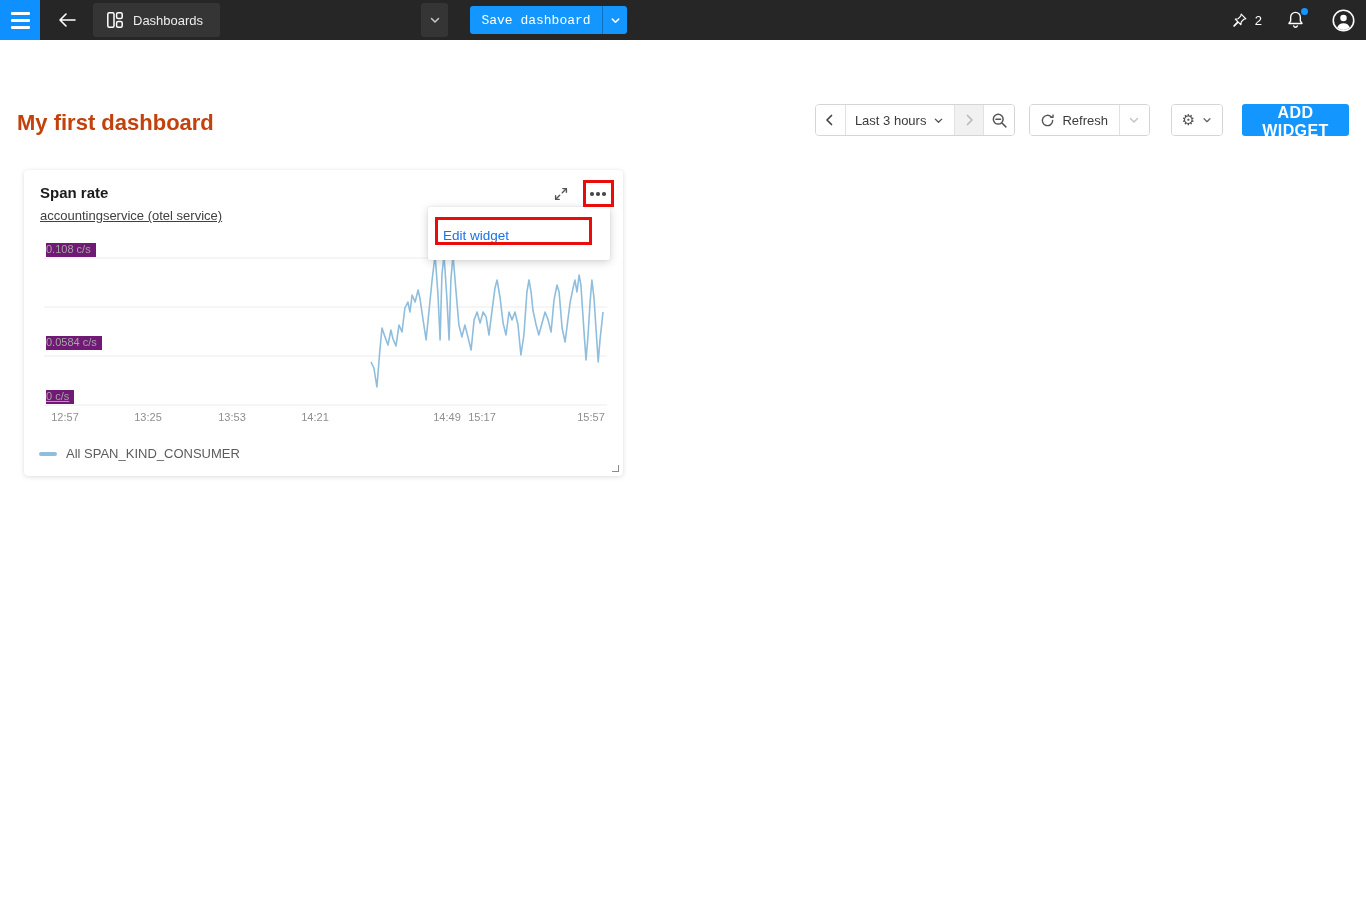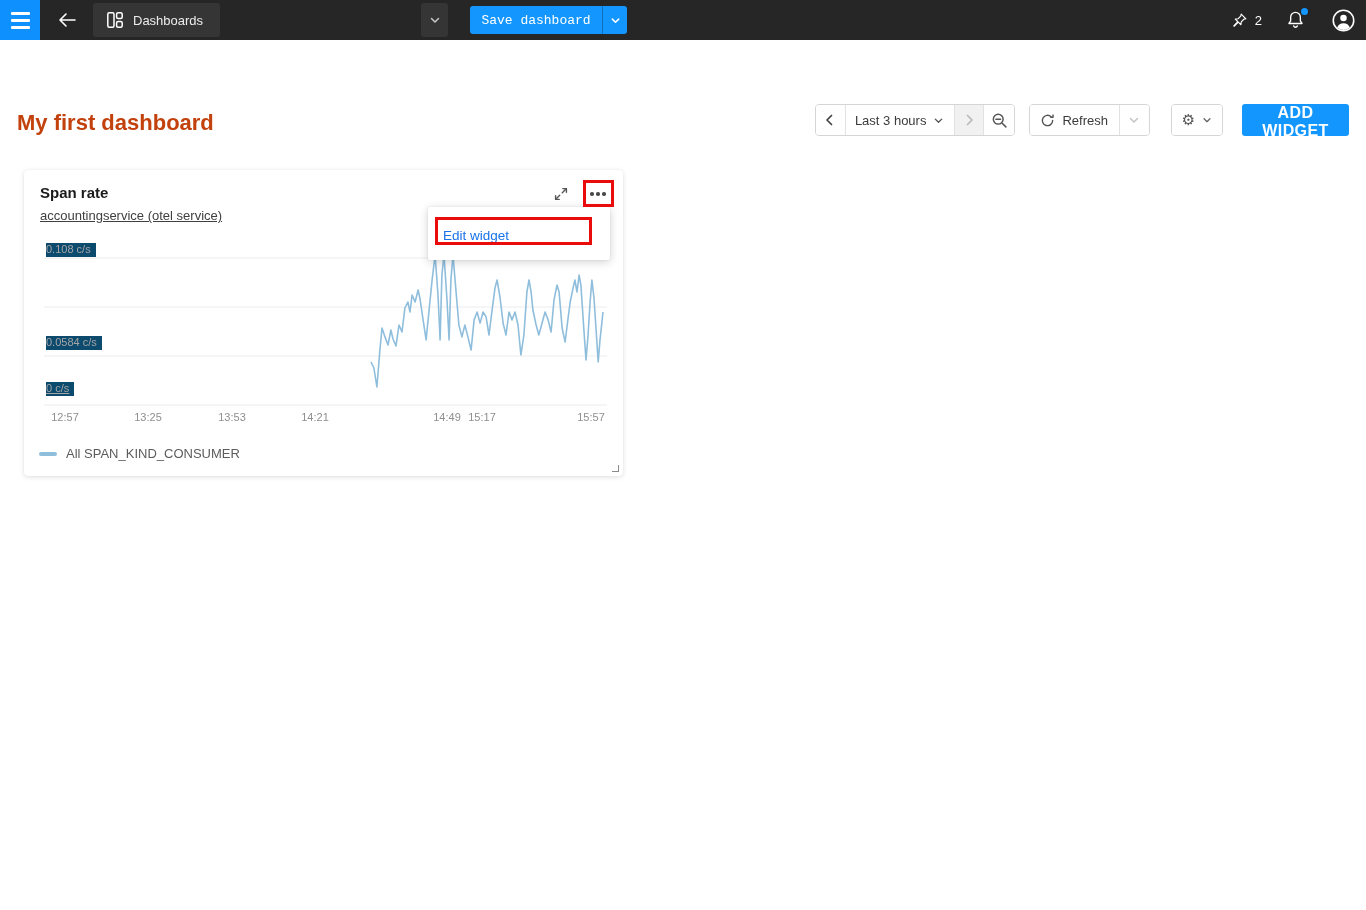--- a/index.html
+++ b/index.html
@@ -59,21 +59,21 @@
   .w-title { position:absolute; left:16px; top:14px; font-size:15px; font-weight:bold; color:#1a1a1a; }
   .w-sub { position:absolute; left:16px; top:38px; font-size:13px; color:#404040;
            text-decoration:underline; cursor:pointer; }
   .iconbtn { position:absolute; top:10px; width:28px; height:28px; background:none; border:none;
              display:flex; align-items:center; justify-content:center; cursor:pointer; }
   .btn-expand { left:523px; }
   .btn-more { left:560px; gap:2.5px; }
   .btn-more i { width:3.5px; height:3.5px; border-radius:50%; background:#4a4a4a; }
   .chart-svg { position:absolute; left:0; top:0; z-index:1; }
   .y-tick { position:absolute; left:22px; height:14px; font-size:11px; color:#a5a5a5; z-index:2;
-            background:#0c4a6e; padding-right:5px; }
+            background:#701a75; padding-right:5px; }
   .x-tick { position:absolute; top:241px; transform:translateX(-50%); font-size:11px; color:#8f8f8f; z-index:2; }
   .legend { position:absolute; left:15px; top:276px; display:flex; align-items:center; gap:9px; z-index:2; }
   .legend-swatch { width:18px; height:4px; border-radius:2px; }
   .legend-label { font-size:13px; color:#5c5c5c; }
   .resize-handle { position:absolute; right:4px; bottom:4px; width:7px; height:7px;
                    border-right:1.5px solid #8a8a8a; border-bottom:1.5px solid #8a8a8a; cursor:nwse-resize; }
 
   
   .ctx-menu { position:absolute; left:428px; top:167px; width:182px; background:#fff; z-index:20;
               padding:10px 0 7px 0; border-radius:2px; box-shadow:0 2px 10px rgba(0,0,0,.18), 0 0 2px rgba(0,0,0,.1); }
@@ -243,21 +243,21 @@
       <svg class="chart-svg" width="599" height="306">
           <line x1="20" x2="583" y1="88.0" y2="88.0" stroke="#ececec" stroke-width="1"></line>
           <line x1="20" x2="583" y1="137.0" y2="137.0" stroke="#ececec" stroke-width="1"></line>
           <line x1="20" x2="583" y1="186.0" y2="186.0" stroke="#ececec" stroke-width="1"></line>
           <line x1="20" x2="583" y1="235.0" y2="235.0" stroke="#ececec" stroke-width="1"></line>
           <polyline points="347.0,192.0 349.9,198.0 352.9,217.0 355.9,180.0 358.0,158.0 361.0,166.9 364.0,175.0 366.9,160.0 369.0,169.0 372.0,175.9 375.0,155.0 378.0,162.0 380.9,138.0 383.9,132.0 386.0,142.0 388.1,125.0 391.1,132.0 394.1,120.0 395.9,128.0 399.1,149.9 402.1,169.9 405.1,140.0 408.1,110.0 411.1,85.0 414.0,125.0 416.1,169.9 417.9,105.0 420.0,85.0 423.0,130.1 425.1,169.9 426.9,110.0 429.0,85.0 431.9,120.0 434.9,155.0 437.9,166.9 440.9,155.0 443.9,166.9 447.1,180.0 450.1,149.9 453.1,142.0 456.1,153.1 459.1,142.0 462.1,146.9 465.0,165.0 468.0,140.9 471.0,117.9 473.1,110.0 476.1,128.0 479.1,153.1 482.0,165.0 485.0,142.0 488.0,149.9 491.0,142.0 494.0,155.0 496.9,185.0 499.9,165.0 502.9,122.0 505.0,110.0 507.1,122.0 508.9,140.0 511.9,154.0 514.8,165.0 517.8,154.0 521.1,142.0 524.1,149.9 527.1,162.0 530.0,130.1 533.0,115.0 535.1,122.0 538.1,158.0 541.1,172.0 544.1,148.0 546.2,132.0 549.1,117.9 550.9,110.0 553.0,122.0 555.1,105.0 556.9,115.0 559.9,160.0 562.0,189.9 564.0,166.0 566.1,132.0 567.9,110.0 570.0,128.0 572.1,160.0 574.2,192.0 576.0,169.9 579.0,142.0" fill="none" stroke="#8fbedd" stroke-width="1.6" stroke-linejoin="round"></polyline>
         </svg>
       <div id="y-axis">
           <div class="y-tick" style="top: 73px;">0.108 c/s</div>
           <div class="y-tick" style="top: 166px;">0.0584 c/s</div>
-          <div class="y-tick" style="top: 212px; text-decoration: underline;">0 c/s</div>
+          <div class="y-tick" style="top: 220px; text-decoration: underline;">0 c/s</div>
         </div>
       <div id="x-axis">
           <div class="x-tick" style="left: 41px;">12:57</div>
           <div class="x-tick" style="left: 124px;">13:25</div>
           <div class="x-tick" style="left: 208px;">13:53</div>
           <div class="x-tick" style="left: 291px;">14:21</div>
           <div class="x-tick" style="left: 375px; margin-left: 48px;">14:49</div>
           <div class="x-tick" style="left: 458px;">15:17</div>
           <div class="x-tick" style="left: 567px;">15:57</div>
         </div>

